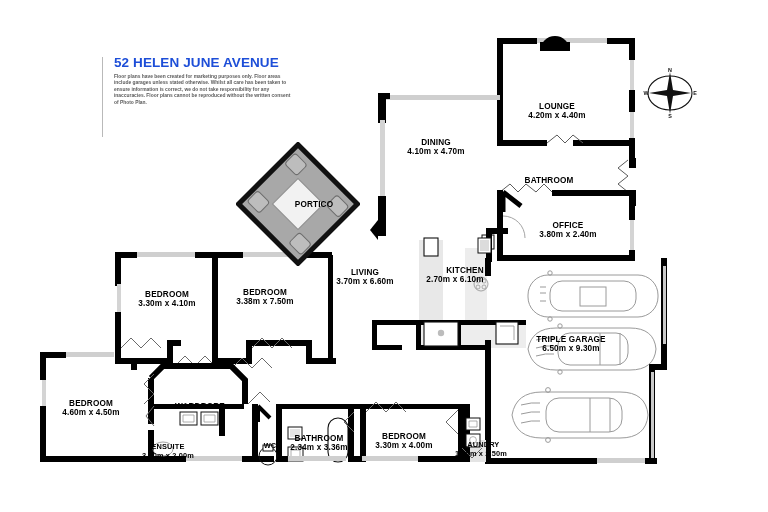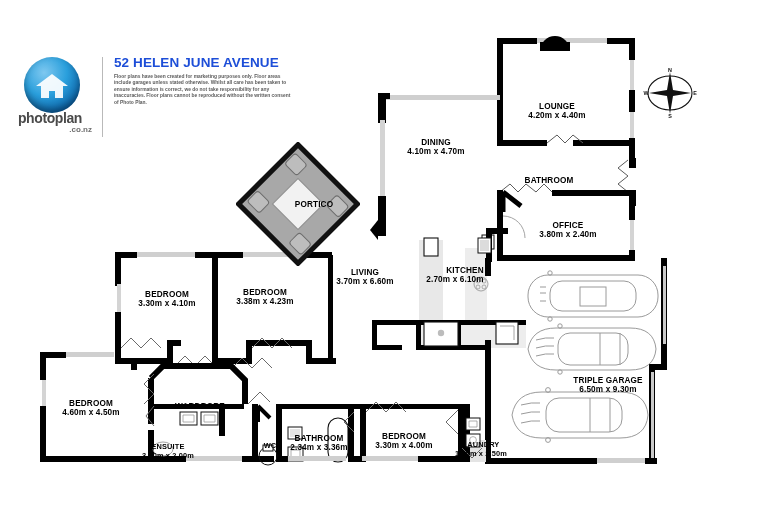--- a/index.html
+++ b/index.html
@@ -40,29 +40,20 @@
   
   #portico{position:absolute;left:236px;top:142px;width:124px;height:124px;}
 </style>
 </head>
 <body>
 
 <div id="page">
 
   <div id="header">
 
-    <div id="logo-wrap">
-      <div id="logo-circle">
-        <svg id="logo-house" width="34" height="26" viewBox="0 0 34 26">
-          <path d="M17 1 L33 13 L28 13 L28 25 L20 25 L20 18 L14 18 L14 25 L6 25 L6 13 L1 13 Z" fill="#ffffff" opacity="0.92"></path>
-        </svg>
-      </div>
-      <div id="logo-text">photoplan</div>
-      <div id="logo-sub">.co.nz</div>
-    </div>
 
     <div id="rule"></div>
 
     <div id="title-block">
       <div id="addr">52 HELEN JUNE AVENUE</div>
       <div id="disclaimer">Floor plans have been created for marketing purposes only. Floor areas include garages unless stated otherwise. Whilst all care has been taken to ensure information is correct, we do not take responsibility for any inaccuracies. Floor plans cannot be reproduced without the written consent of Photo Plan.</div>
     </div>
   </div>
 
   <svg id="compass" viewBox="0 0 60 60">
@@ -304,22 +295,22 @@
 
   <div id="room-labels">
       <div class="lbl" style="left: 557px; top: 102px;"><span>LOUNGE</span><span class="d">4.20m  x  4.40m</span></div>
       <div class="lbl" style="left: 436px; top: 138px;"><span>DINING</span><span class="d">4.10m  x  4.70m</span></div>
       <div class="lbl" style="left: 549px; top: 176px;"><span>BATHROOM</span></div>
       <div class="lbl" style="left: 568px; top: 221px;"><span>OFFICE</span><span class="d">3.80m  x  2.40m</span></div>
       <div class="lbl" style="left: 314px; top: 200px;"><span>PORTICO</span></div>
       <div class="lbl" style="left: 365px; top: 268px;"><span>LIVING</span><span class="d">3.70m  x  6.60m</span></div>
       <div class="lbl" style="left: 455px; top: 266px; text-align: right;"><span>KITCHEN</span><span class="d">2.70m  x  6.10m</span></div>
       <div class="lbl" style="left: 167px; top: 290px;"><span>BEDROOM</span><span class="d">3.30m  x  4.10m</span></div>
-      <div class="lbl" style="left: 265px; top: 288px;"><span>BEDROOM</span><span class="d">3.38m  x  4.23m</span></div>
-      <div class="lbl" style="left: 608px; top: 335px; margin-top: 41px;"><span>TRIPLE GARAGE</span><span class="d">6.50m  x  9.30m</span></div>
+      <div class="lbl" style="left: 265px; top: 288px;"><span>BEDROOM</span><span class="d">3.38m  x  7.50m</span></div>
+      <div class="lbl" style="left: 571px; top: 335px;"><span>TRIPLE GARAGE</span><span class="d">6.50m  x  9.30m</span></div>
       <div class="lbl" style="left: 91px; top: 399px;"><span>BEDROOM</span><span class="d">4.60m  x  4.50m</span></div>
       <div class="lbl" style="left: 200px; top: 402px;"><span>WARDROBE</span></div>
       <div class="lbl sm" style="left: 168px; top: 443px;"><span>ENSUITE</span><span class="d">3.60m  x  2.00m</span></div>
       <div class="lbl sm" style="left: 270px; top: 442px; text-align: center;"><span>WC</span></div>
       <div class="lbl" style="left: 319px; top: 434px;"><span>BATHROOM</span><span class="d">2.34m  x  3.36m</span></div>
       <div class="lbl" style="left: 404px; top: 432px;"><span>BEDROOM</span><span class="d">3.30m  x  4.00m</span></div>
       <div class="lbl sm" style="left: 481px; top: 441px;"><span>LAUNDRY</span><span class="d">1.00m  x  2.50m</span></div>
     </div>
 
 </div>

